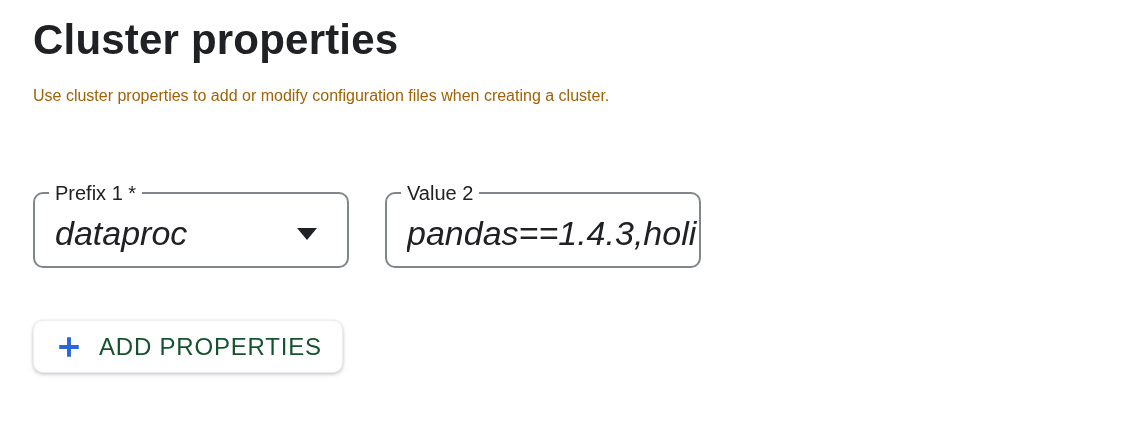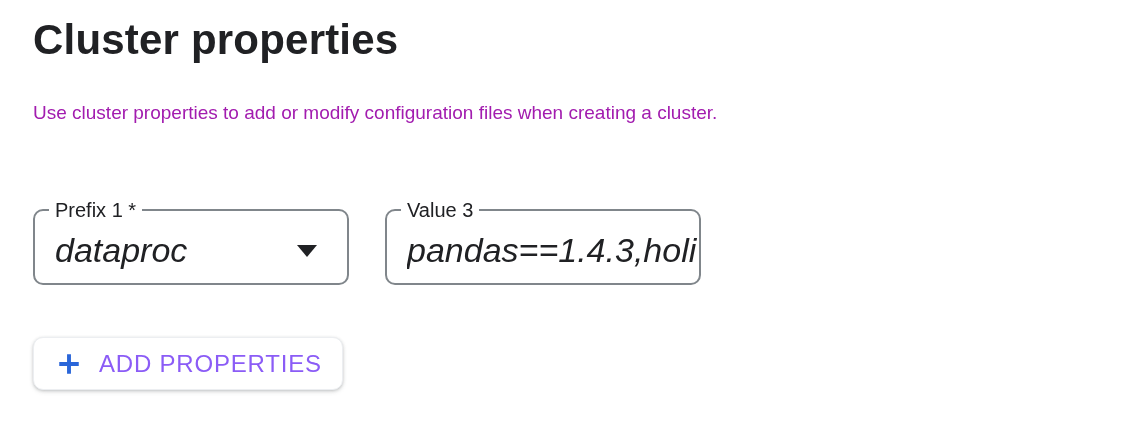--- a/index.html
+++ b/index.html
@@ -14,24 +14,24 @@
 
   .page-title {
     font-size: 42px;
     font-weight: 700;
     line-height: 52px;
     color: #202124;
     letter-spacing: 0.2px;
   }
 
   .page-desc {
-    margin-top: 32px;
-    font-size: 19px;
+    margin-top: 15px;
+    font-size: 16px;
     line-height: 30px;
-    color: #a21caf;
+    color: #a16207;
   }
 
   .fields-row {
     margin-top: 81px;
     display: flex;
     gap: 36px;
     align-items: flex-start;
   }
 
   .field {
@@ -94,21 +94,21 @@
     display: flex;
     align-items: center;
     gap: 17px;
     padding: 0 0 0 22px;
     cursor: pointer;
   }
   .add-btn-label {
     font-size: 24px;
     font-weight: 500;
     letter-spacing: 0.8px;
-    color: #8b5cf6;
+    color: #14532d;
     white-space: nowrap;
   }
   .plus-icon { width: 26px; height: 26px; flex: 0 0 auto; }
   .plus-icon svg { display: block; }
 </style>
 </head>
 <body>
 
 <div class="page">
 
@@ -119,21 +119,21 @@
   <div class="fields-row">
 
     <div class="field has-caret">
       <span class="field-label">Prefix 1 *</span>
       <div class="field-value">dataproc</div>
       <span class="caret"></span>
     </div>
 
 
     <div class="field clip-value">
-      <span class="field-label">Value 3</span>
+      <span class="field-label">Value 2</span>
       <div class="field-value">pandas==1.4.3,holiday</div>
     </div>
 
   </div>
 
   <button class="add-btn">
     <span class="plus-icon">
       <svg width="26" height="26" viewBox="0 0 24 24" aria-hidden="true">
         <path d="M10.2 3h3.6v18h-3.6z M3 10.2h18v3.6H3z" fill="#2a66d9"></path>
       </svg>

